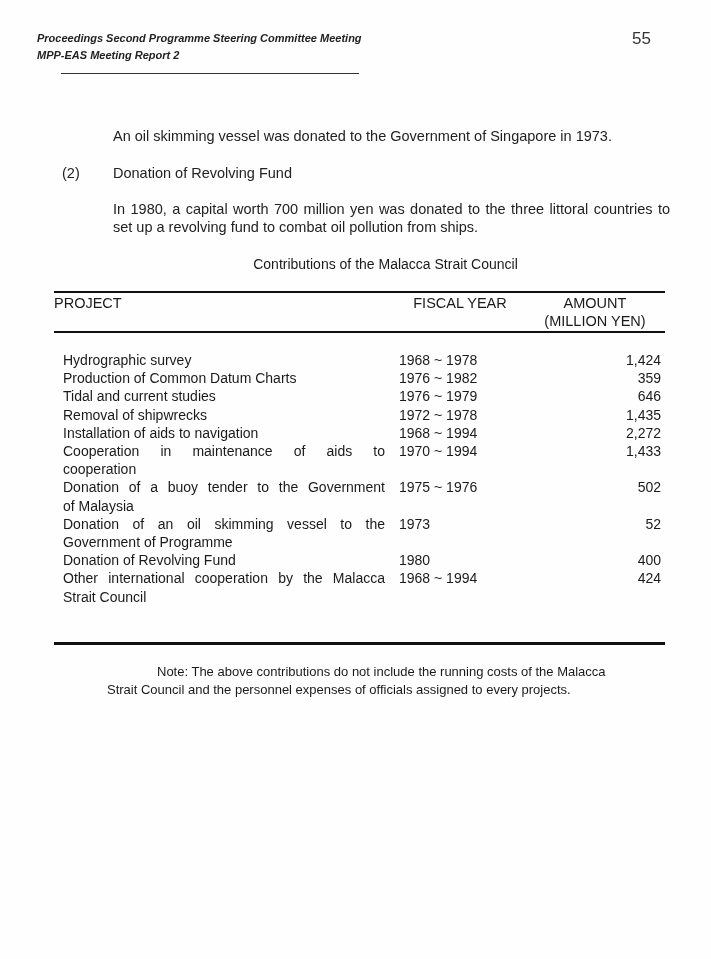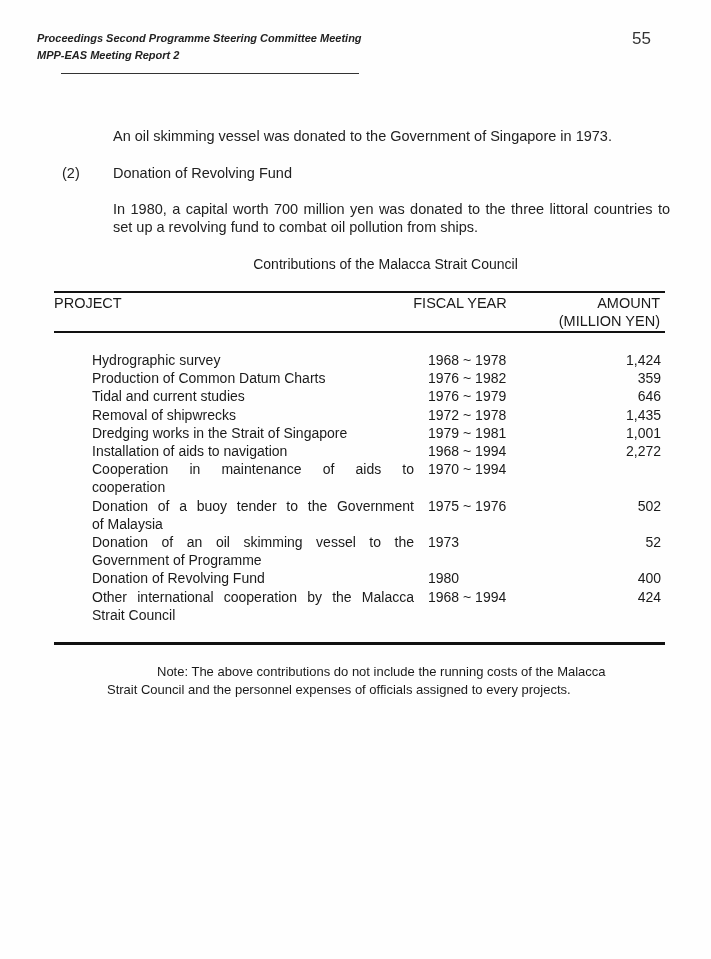--- a/index.html
+++ b/index.html
@@ -19,23 +19,23 @@
     .h2 { left: 113px; top: 164px; }
     .p2 { left: 113px; top: 200px; width: 557px; text-align: justify; text-align-last: left; }
     .caption { left: 0; width: 771px; top: 256px; text-align: center; font-size: 14px; }
     .rule { left: 54px; width: 611px; height: 2px; background: #111; }
     .rule-top { top: 291px; }
     .rule-mid { top: 331px; height: 2px; }
     .rule-bot { top: 642px; height: 3px; }
     .th { top: 294px; font-size: 14.5px; line-height: 18px; }
     .th-project { left: 54px; width: 345px; text-align: left; }
     .th-fy { left: 400px; width: 120px; text-align: center; }
-    .th-amt { left: 530px; width: 130px; text-align: right; }
+    .th-amt { left: 530px; width: 130px; text-align: center; }
     .tbody { left: 63px; top: 351px; width: 598px; font-size: 14px; line-height: 18.2px; }
-    .row { display: flex; margin-left: 29px; }
+    .row { display: flex; }
     .c-project { width: 322px; text-align: justify; text-align-last: left; }
     .c-project .l1 { display: block; text-align: justify; text-align-last: justify; }
     .c-fy { width: 130px; padding-left: 14px; box-sizing: border-box; }
     .c-amt { flex: 1; text-align: right; }
     .total-row { display: flex; }
     .total-label { width: 322px; text-align: center; padding-right: 30px; box-sizing: border-box; }
     .note { left: 63px; top: 663px; width: 598px; font-size: 13px; line-height: 18px; margin-left: 44px; }
     .note .first { display: block; padding-left: 50px; }
   </style>
 </head>
@@ -77,35 +77,31 @@
     <div class="c-project">Tidal and current studies</div>
     <div class="c-fy">1976 ~ 1979</div>
     <div class="c-amt">646</div>
   </div>
   <div class="row">
     <div class="c-project">Removal of shipwrecks</div>
     <div class="c-fy">1972 ~ 1978</div>
     <div class="c-amt">1,435</div>
   </div>
   <div class="row">
-    <div class="c-project">Dredging works in the Strait of Singapore</div>
-    <div class="c-fy">1979 ~ 1981</div>
-    <div class="c-amt">1,001</div>
-  </div>
-  <div class="row">
     <div class="c-project">Installation of aids to navigation</div>
     <div class="c-fy">1968 ~ 1994</div>
     <div class="c-amt">2,272</div>
   </div>
   <div class="row">
     <div class="c-project">
       <span class="l1">Cooperation in maintenance of aids to</span>
       <span>cooperation</span>
     </div>
     <div class="c-fy">1970 ~ 1994</div>
+    <div class="c-amt">1,433</div>
   </div>
   <div class="row">
     <div class="c-project">
       <span class="l1">Donation of a buoy tender to the Government</span>
       <span>of Malaysia</span>
     </div>
     <div class="c-fy">1975 ~ 1976</div>
     <div class="c-amt">502</div>
   </div>
   <div class="row">

